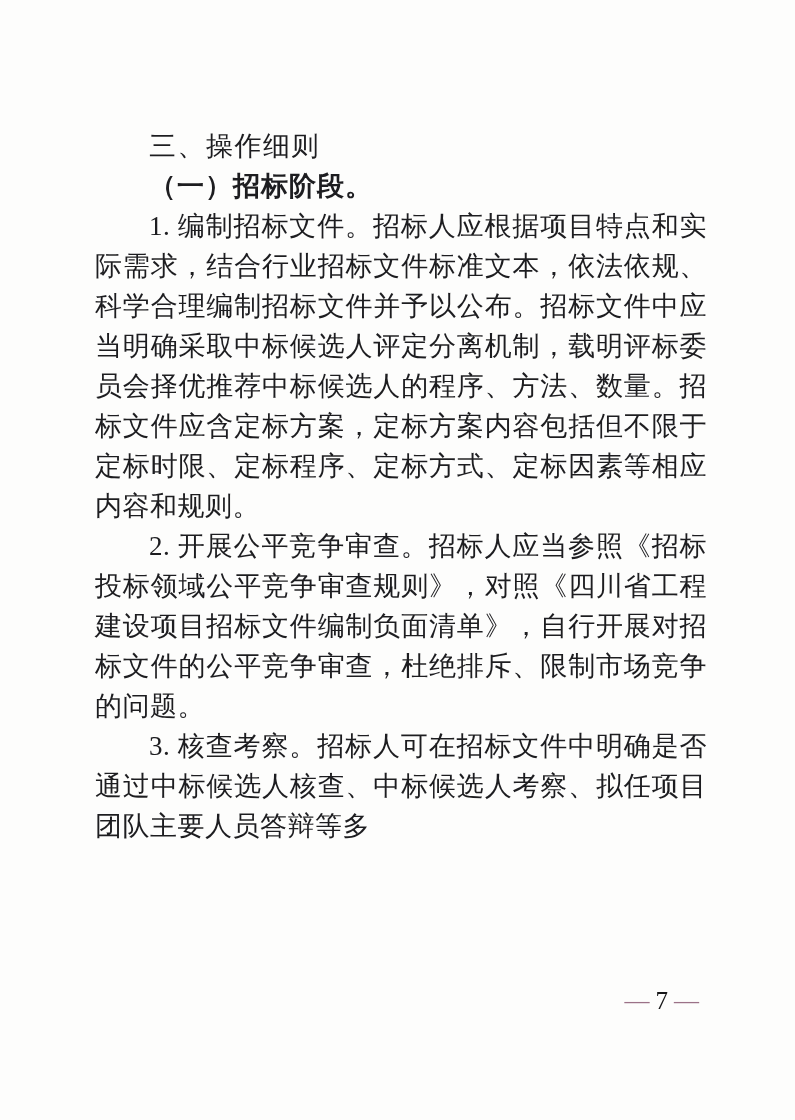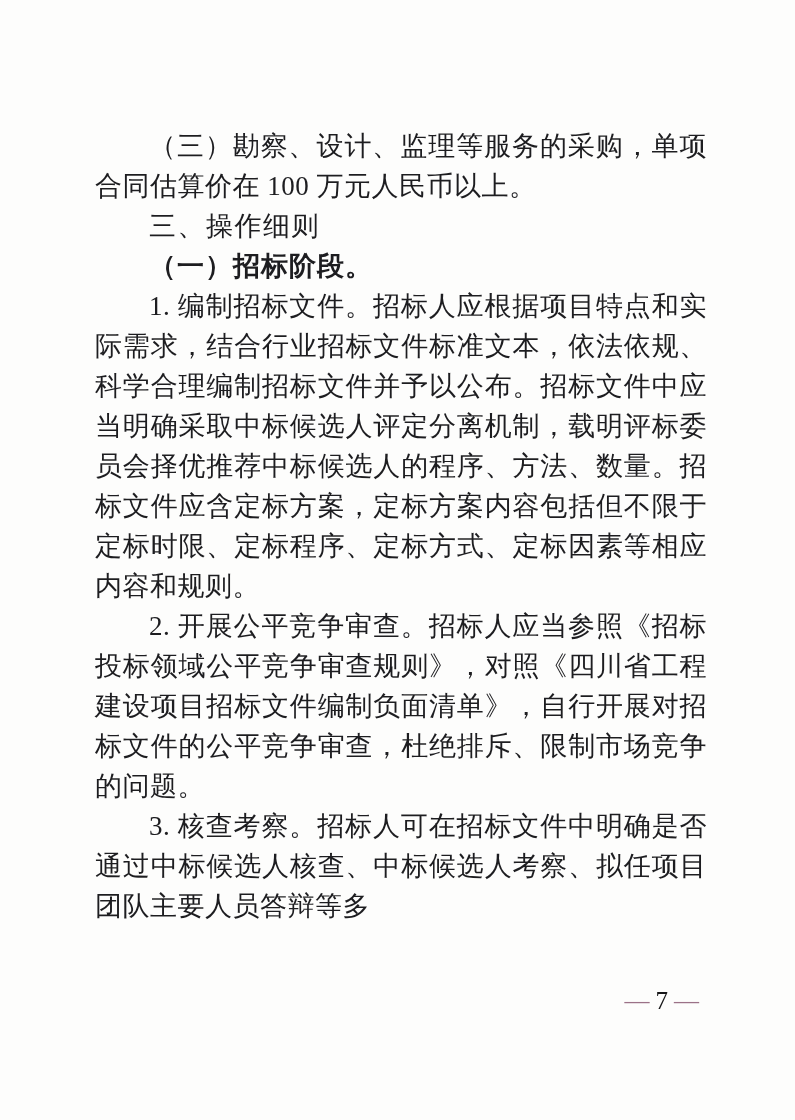--- a/index.html
+++ b/index.html
@@ -65,21 +65,20 @@
   .page-footer .num {
     color: #161618;
   }
 </style>
 </head>
 <body>
 
 <div class="page">
   <div class="content">
 
-    <p class="block">（三）勘察、设计、监理等服务的采购，单项合同估算价在 100 万元人民币以上。</p>
 
     <h2 class="block heading-l1">三、操作细则</h2>
 
     <h3 class="block heading-l2">（一）招标阶段。</h3>
 
 
     <p class="block">1. 编制招标文件。招标人应根据项目特点和实际需求，结合行业招标文件标准文本，依法依规、科学合理编制招标文件并予以公布。招标文件中应当明确采取中标候选人评定分离机制，载明评标委员会择优推荐中标候选人的程序、方法、数量。招标文件应含定标方案，定标方案内容包括但不限于定标时限、定标程序、定标方式、定标因素等相应内容和规则。</p>
 
     <p class="block">2. 开展公平竞争审查。招标人应当参照《招标投标领域公平竞争审查规则》，对照《四川省工程建设项目招标文件编制负面清单》，自行开展对招标文件的公平竞争审查，杜绝排斥、限制市场竞争的问题。</p>
 

